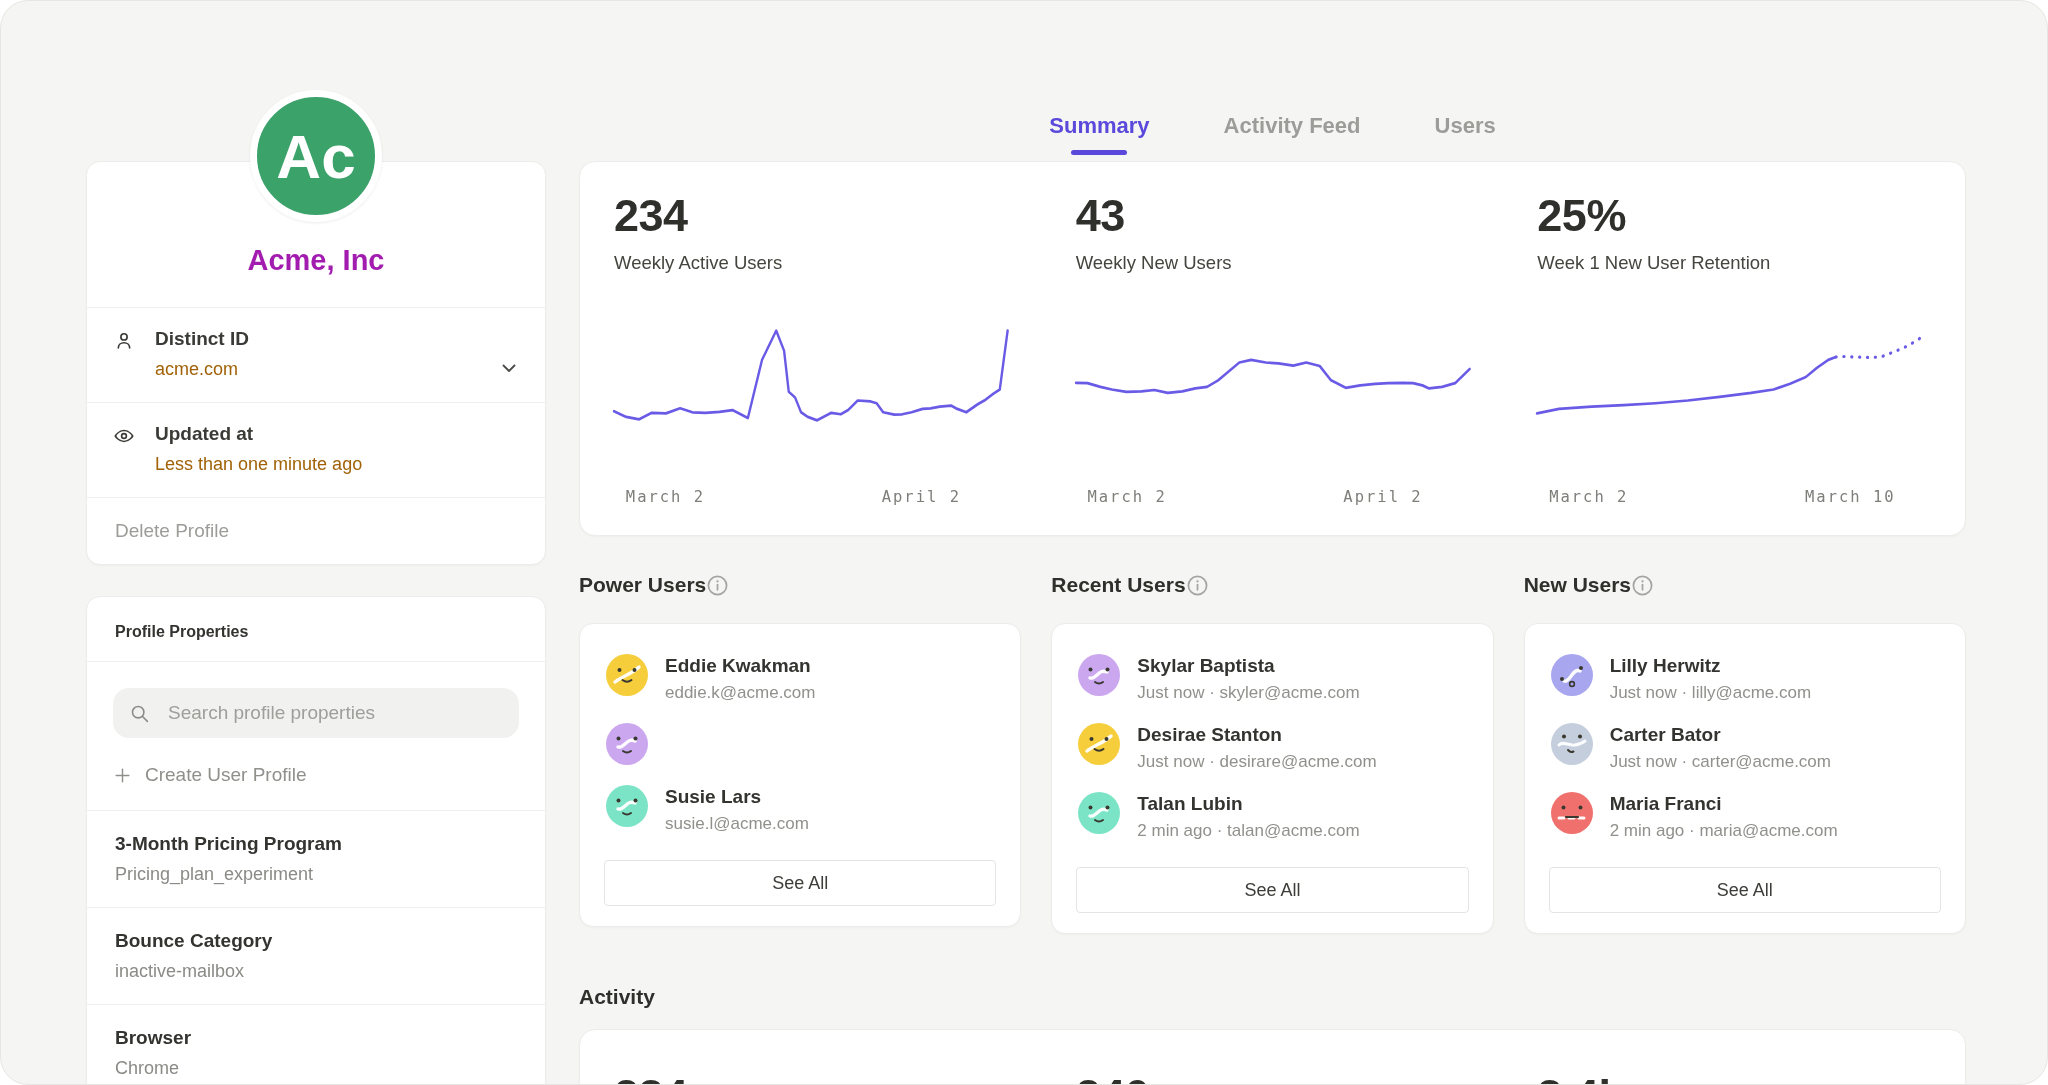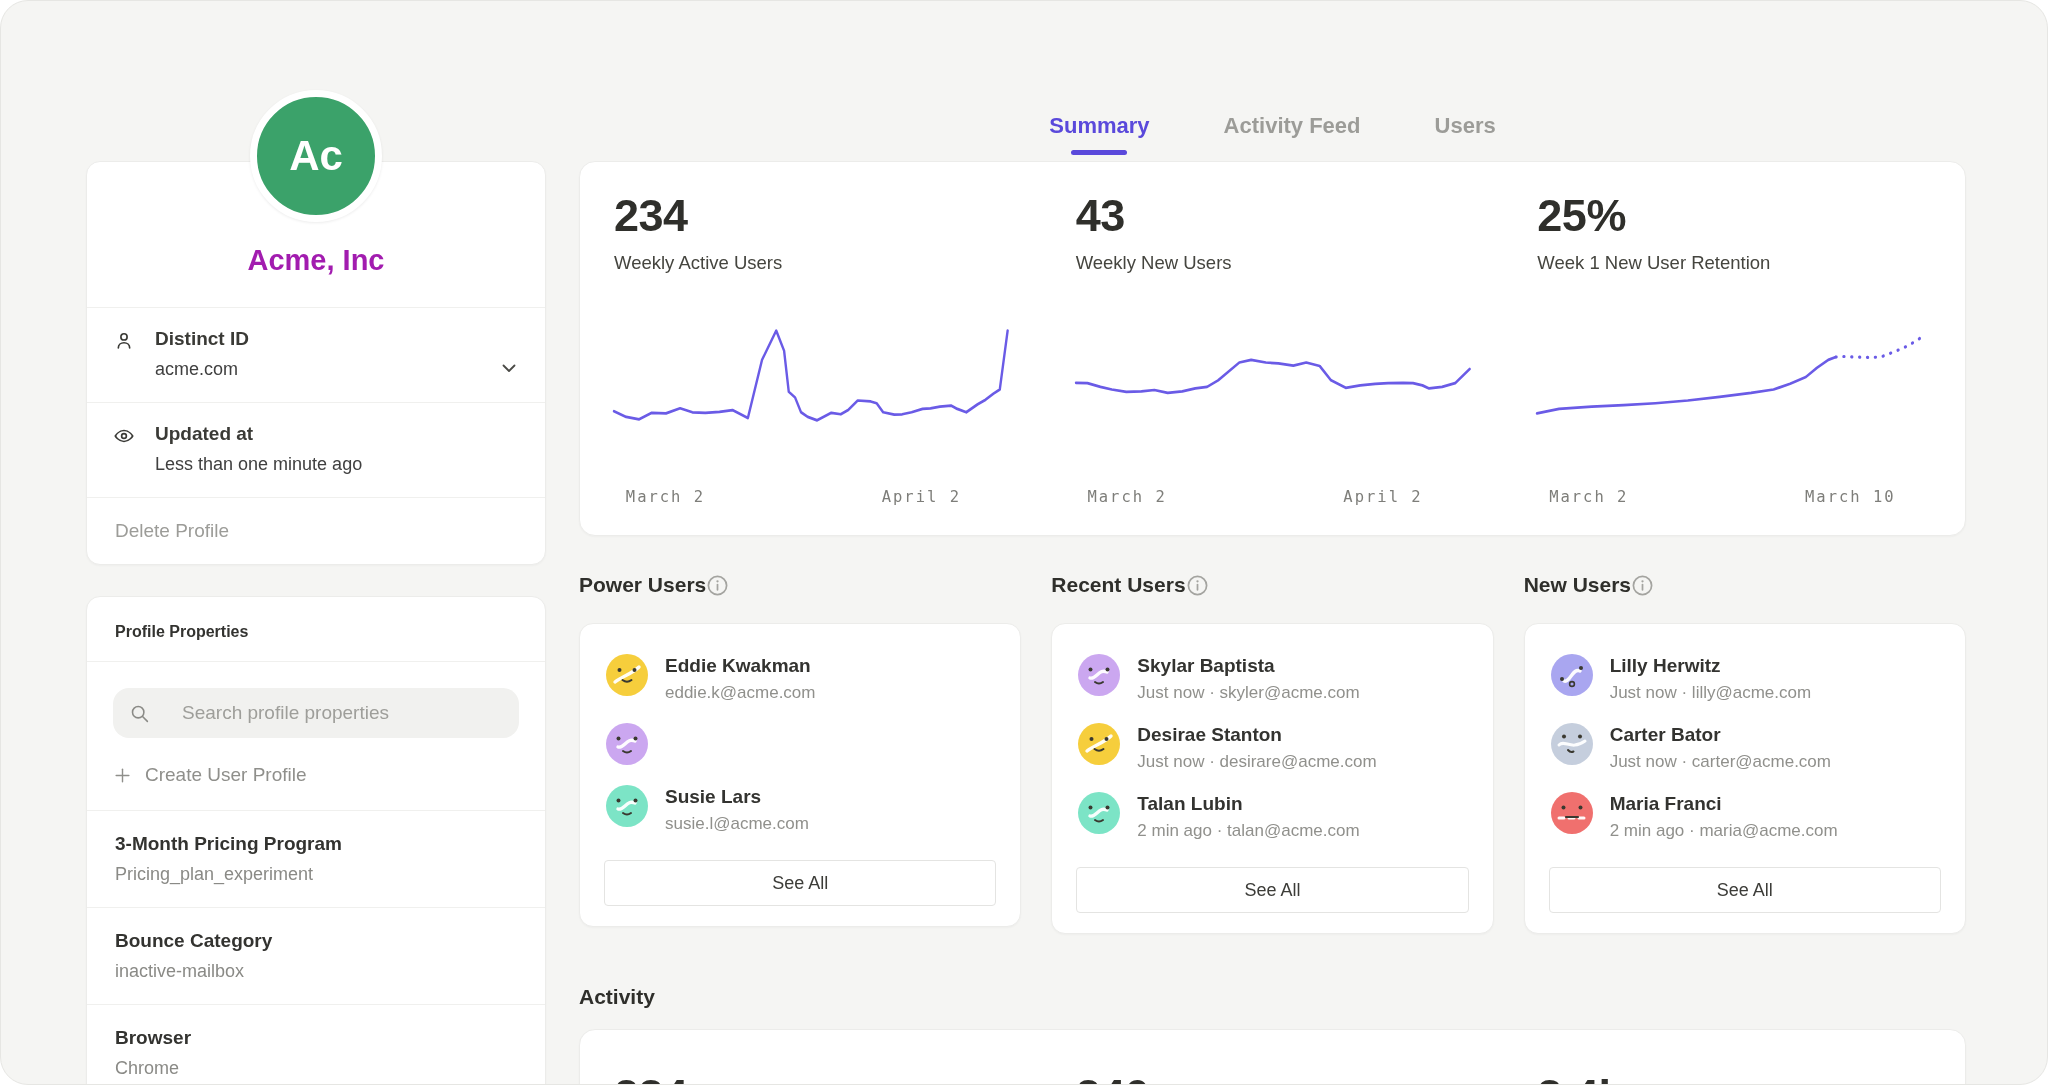--- a/index.html
+++ b/index.html
@@ -13,36 +13,36 @@
   .profile-card{
     position:absolute;left:85px;top:160px;width:460px;background:#fff;
     border-radius:14px;border:1px solid #ECECEA;box-shadow:0 1px 2px rgba(0,0,0,.03);
   }
   .org-avatar{
     position:absolute;left:50%;top:-72px;transform:translateX(-50%);
     width:132px;height:132px;border-radius:50%;border:7px solid #fff;
     display:flex;align-items:center;justify-content:center;
     box-shadow:0 1px 3px rgba(0,0,0,.08);
   }
-  .org-avatar span{color:#fff;font-size:42px;font-weight:700;letter-spacing:0;}
+  .org-avatar span{color:#fff;font-size:62px;font-weight:700;letter-spacing:0;}
   .org-name{padding:82px 8px 30px;text-align:center;font-size:29px;font-weight:600;color:#a21caf;}
   .p-row{border-top:1px solid #F0F0EE;padding:20px 28px 22px;position:relative;}
   .p-row .row-icon{position:absolute;left:26px;top:22px;width:22px;height:22px;color:#3A3A36;}
   .p-row .row-label{margin-left:40px;font-size:19px;font-weight:600;color:#3A3A36;}
-  .p-row .row-value{margin-left:40px;margin-top:9px;font-size:18px;color:#404040;}
+  .p-row .row-value{margin-left:40px;margin-top:9px;font-size:18px;color:#a16207;}
   .p-row .chevron{position:absolute;right:24px;bottom:22px;width:24px;height:24px;color:#4A4A46;cursor:pointer;}
   .p-delete{border-top:1px solid #F0F0EE;padding:22px 28px;font-size:19px;color:#9C9C98;cursor:pointer;}
   .props-card{
     position:absolute;left:85px;top:595px;width:460px;height:560px;background:#fff;
     border-radius:14px 14px 0 0;border:1px solid #ECECEA;box-shadow:0 1px 2px rgba(0,0,0,.03);
   }
   .props-title{padding:26px 28px 20px;font-size:16px;font-weight:600;color:#333330;}
   .props-search-block{border-top:1px solid #F0F0EE;padding:26px 26px 24px;}
   .search-box{
-    display:flex;align-items:center;gap:30px;height:50px;background:#F1F1EF;
+    display:flex;align-items:center;gap:16px;height:50px;background:#F1F1EF;
     border-radius:16px;padding:0 16px;
   }
   .search-box .s-icon{width:21px;height:21px;color:#8A8A86;flex:0 0 auto;}
   .search-box input{
     border:none;outline:none;background:transparent;flex:1;font-size:19px;
     font-family:"Liberation Sans",sans-serif;color:#333;
   }
   .search-box input::placeholder{color:#9E9E9A;}
   .create-row{display:flex;align-items:center;gap:13px;margin-top:26px;color:#8F8F8B;font-size:19px;cursor:pointer;}
   .create-row .pl-icon{width:19px;height:19px;color:#8F8F8B;}

